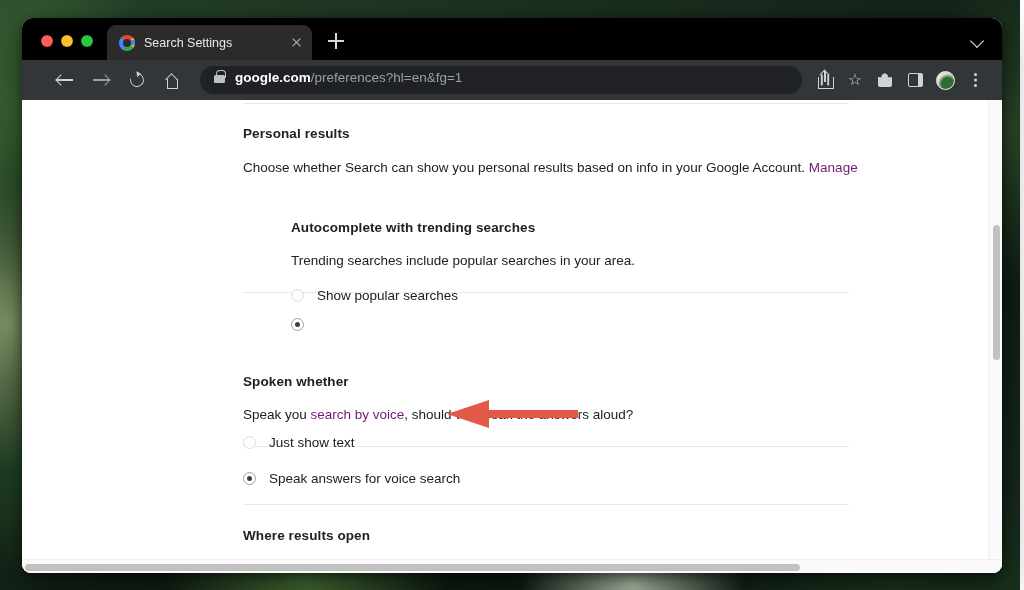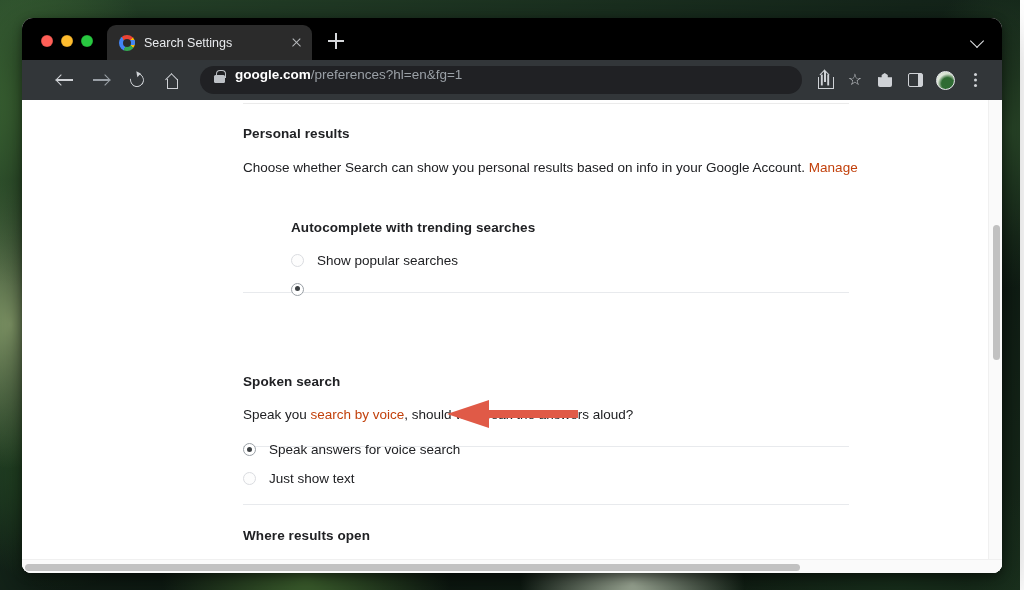--- a/index.html
+++ b/index.html
@@ -229,22 +229,22 @@
     border-left: 1.7px solid #cfd2d6;
     transform: rotate(45deg);
   }
 
   .omnibox {
     flex: 1;
     height: 28px;
     background: #202124;
     border-radius: 14px;
     display: flex;
-    align-items: flex-end;
-    padding: 12px 14px;
+    align-items: flex-start;
+    padding: 4px 14px;
     margin: 0 8px 0 6px;
     gap: 10px;
     overflow: hidden;
   }
   .lock-ic {
     width: 11px; height: 12px;
     position: relative;
     flex: 0 0 auto;
   }
   .lock-ic::before {
@@ -391,21 +391,21 @@
     font-size: 13.5px;
     font-weight: bold;
     color: #202124;
     letter-spacing: .1px;
   }
   .sec-desc {
     font-size: 13.5px;
     color: #202124;
     line-height: 1.45;
   }
-  .link { color: #c2410c; text-decoration: none; }
+  .link { color: #701a75; text-decoration: none; }
 
   .divider {
     width: 606px;
     height: 1px;
     background: #e8eaed;
   }
 
   .radio-row {
     display: flex;
     align-items: center;
@@ -574,46 +574,47 @@
           <div class="sec-desc" style="margin-top:17px;">
             <span>Choose whether Search can show you personal results based on info in your Google Account.</span>
             <a href="#" class="link">Manage</a>
           </div>
         </div>
 
         <div class="divider" style="position:absolute;left:221px;top:192px;"></div>
 
         <div class="section" style="position:absolute;left:221px;top:120px;margin-left:48px;">
           <div class="sec-title">Autocomplete with trending searches</div>
+          <div class="sec-desc" style="margin-top:16px;">Trending searches include popular searches in your area.</div>
 
           <div class="radio-row" style="margin-top:14px;">
             <span class="radio off"></span>
             <span class="radio-label">Show popular searches</span>
           </div>
 
           <div class="radio-row" style="margin-top:7px;">
             <span class="radio on"></span>
           </div>
         </div>
 
         <div class="divider" style="position:absolute;left:221px;top:346px;"></div>
 
         <div class="section" style="position:absolute;left:221px;top:274px;">
-          <div class="sec-title">Spoken search</div>
+          <div class="sec-title">Spoken whether</div>
           <div class="sec-desc" style="margin-top:16px;"><span>Speak you </span><a href="#" class="link">search by voice</a><span>, should we speak the answers aloud?</span></div>
+
+          <div class="radio-row" style="margin-top:7px;">
+            <span class="radio off"></span>
+            <span class="radio-label">Just show text</span>
+          </div>
 
           <div class="radio-row" style="margin-top:14px;">
             <span class="radio on"></span>
             <span class="radio-label">Speak answers for voice search</span>
           </div>
-
-          <div class="radio-row" style="margin-top:7px;">
-            <span class="radio off"></span>
-            <span class="radio-label">Just show text</span>
-          </div>
         </div>
 
         <div class="divider" style="position:absolute;left:221px;top:404px;"></div>
 
         <div class="section" style="position:absolute;left:221px;top:428px;">
           <div class="sec-title">Where results open</div>
         </div>
 
         <svg id="annotation-arrow" viewBox="0 0 131 30">
           <rect x="40" y="11" width="91" height="8" fill="#e05a47"></rect>

